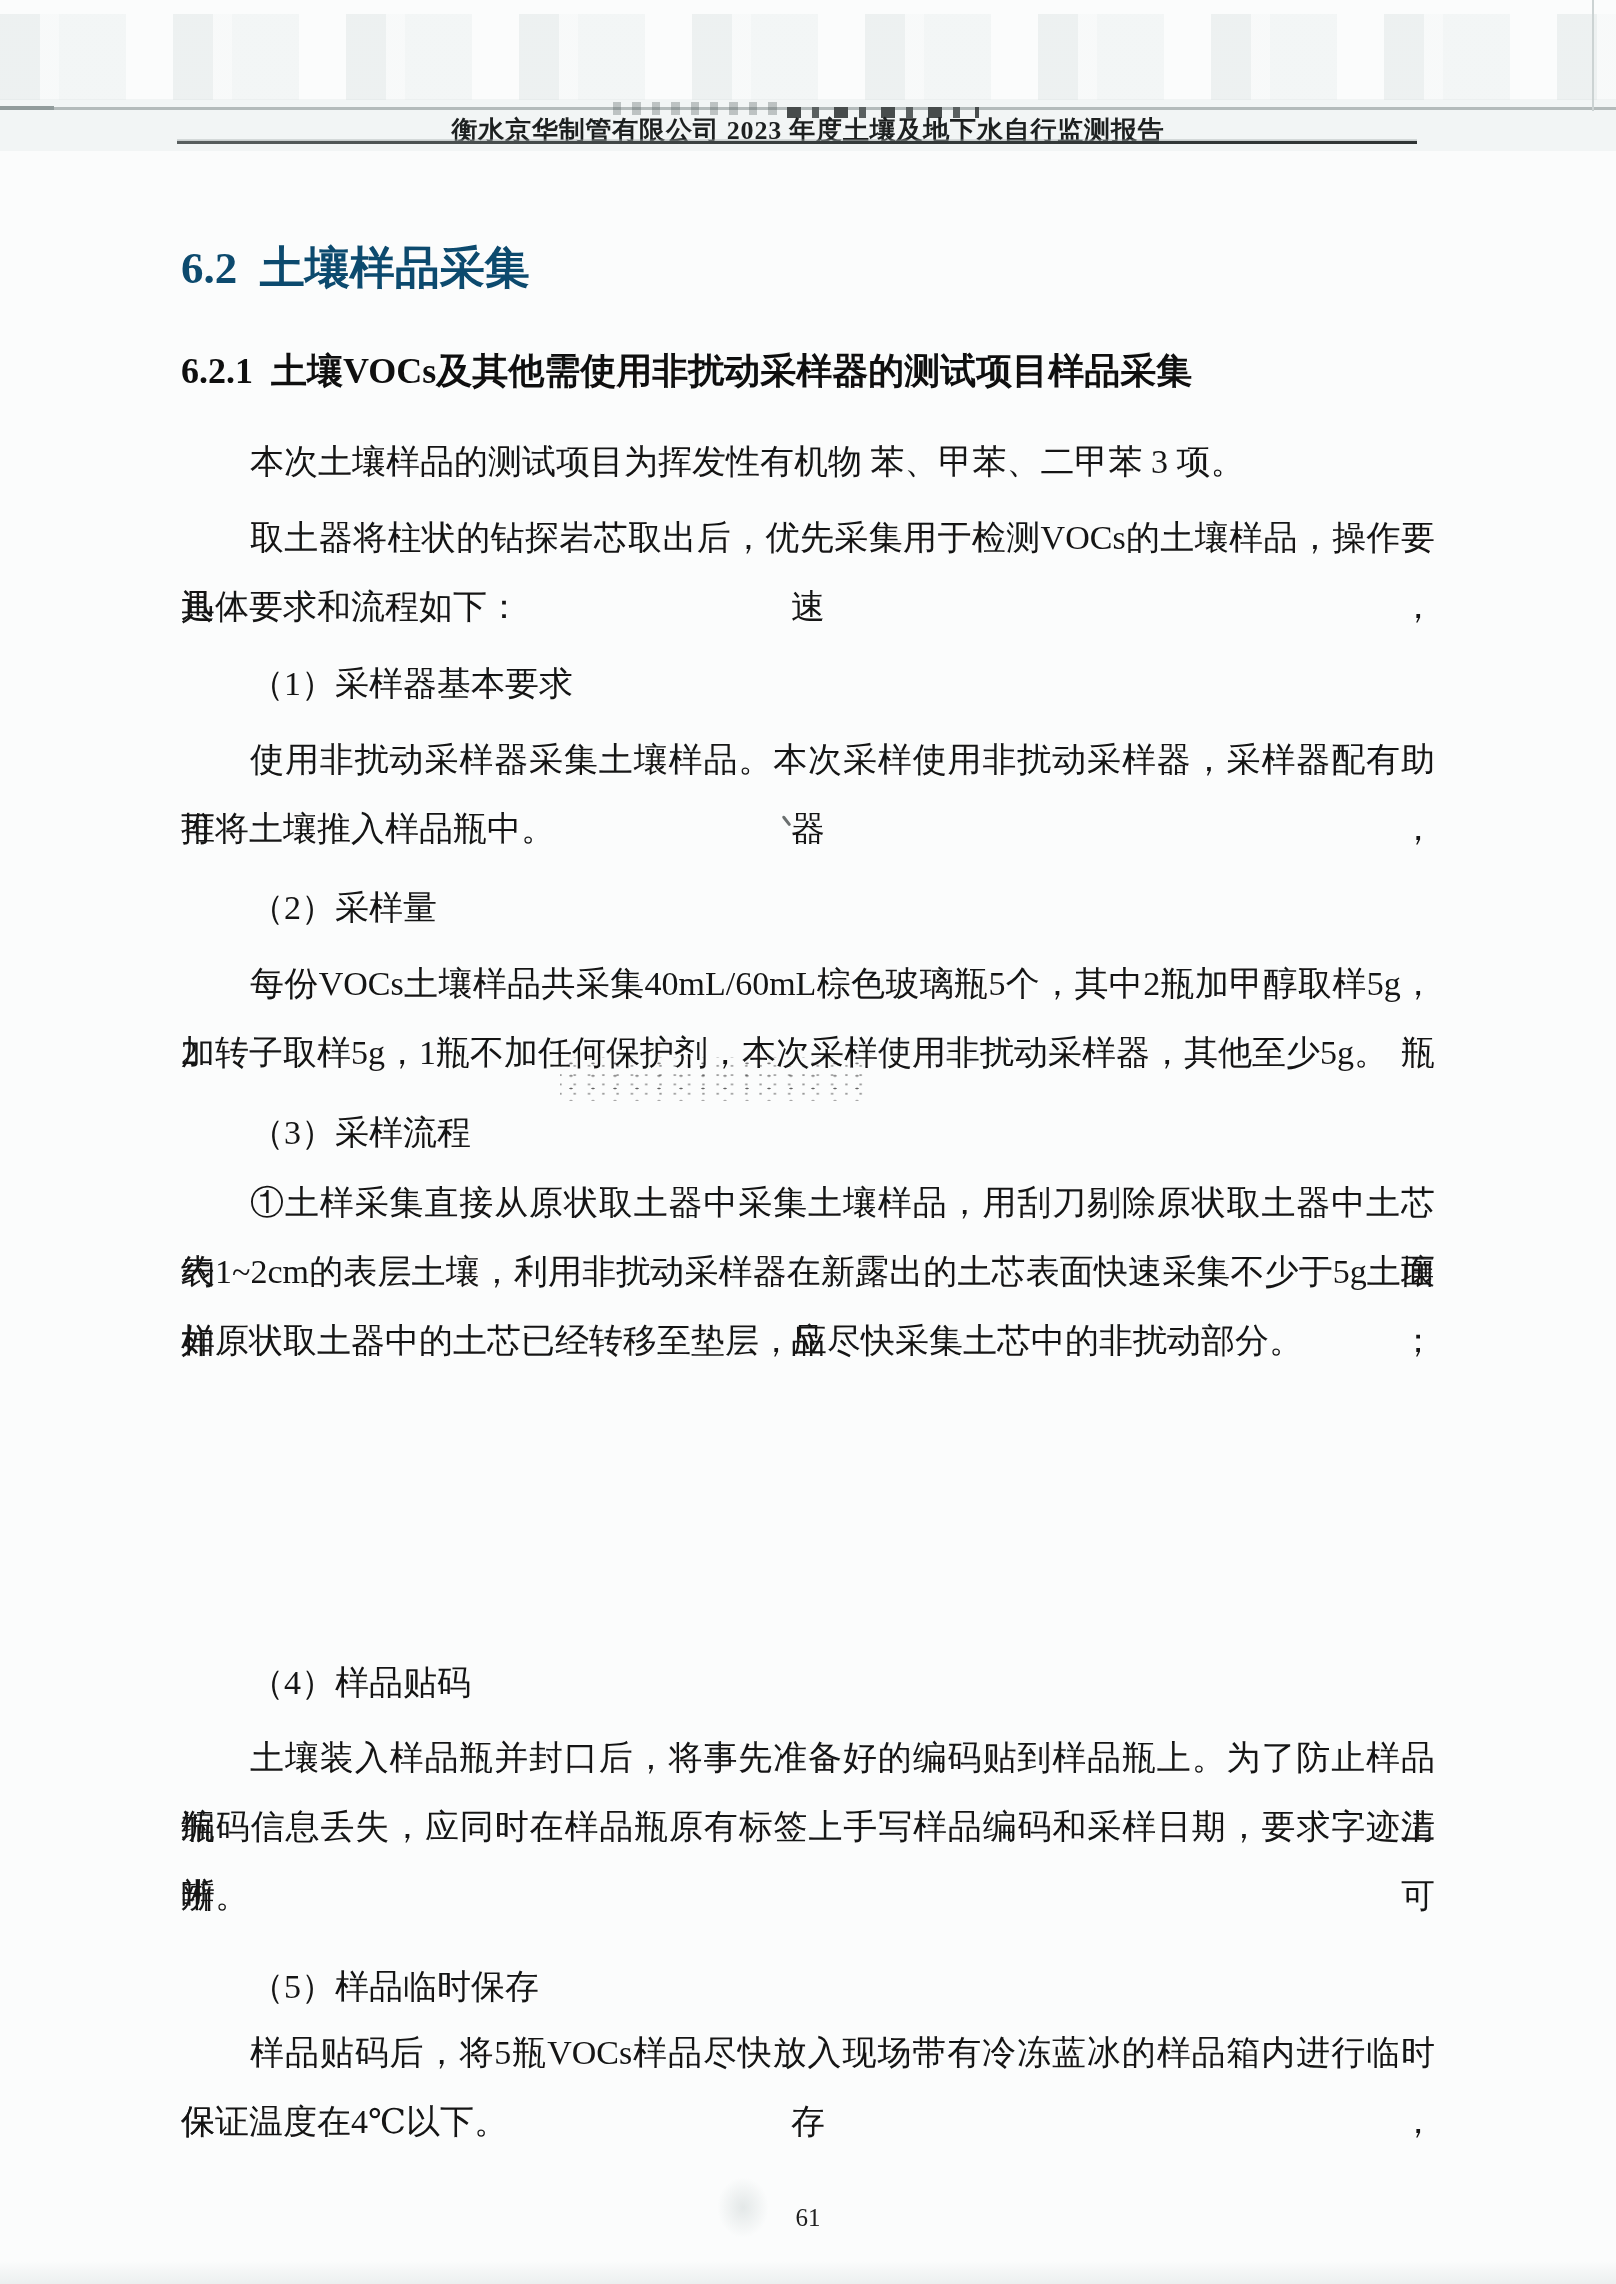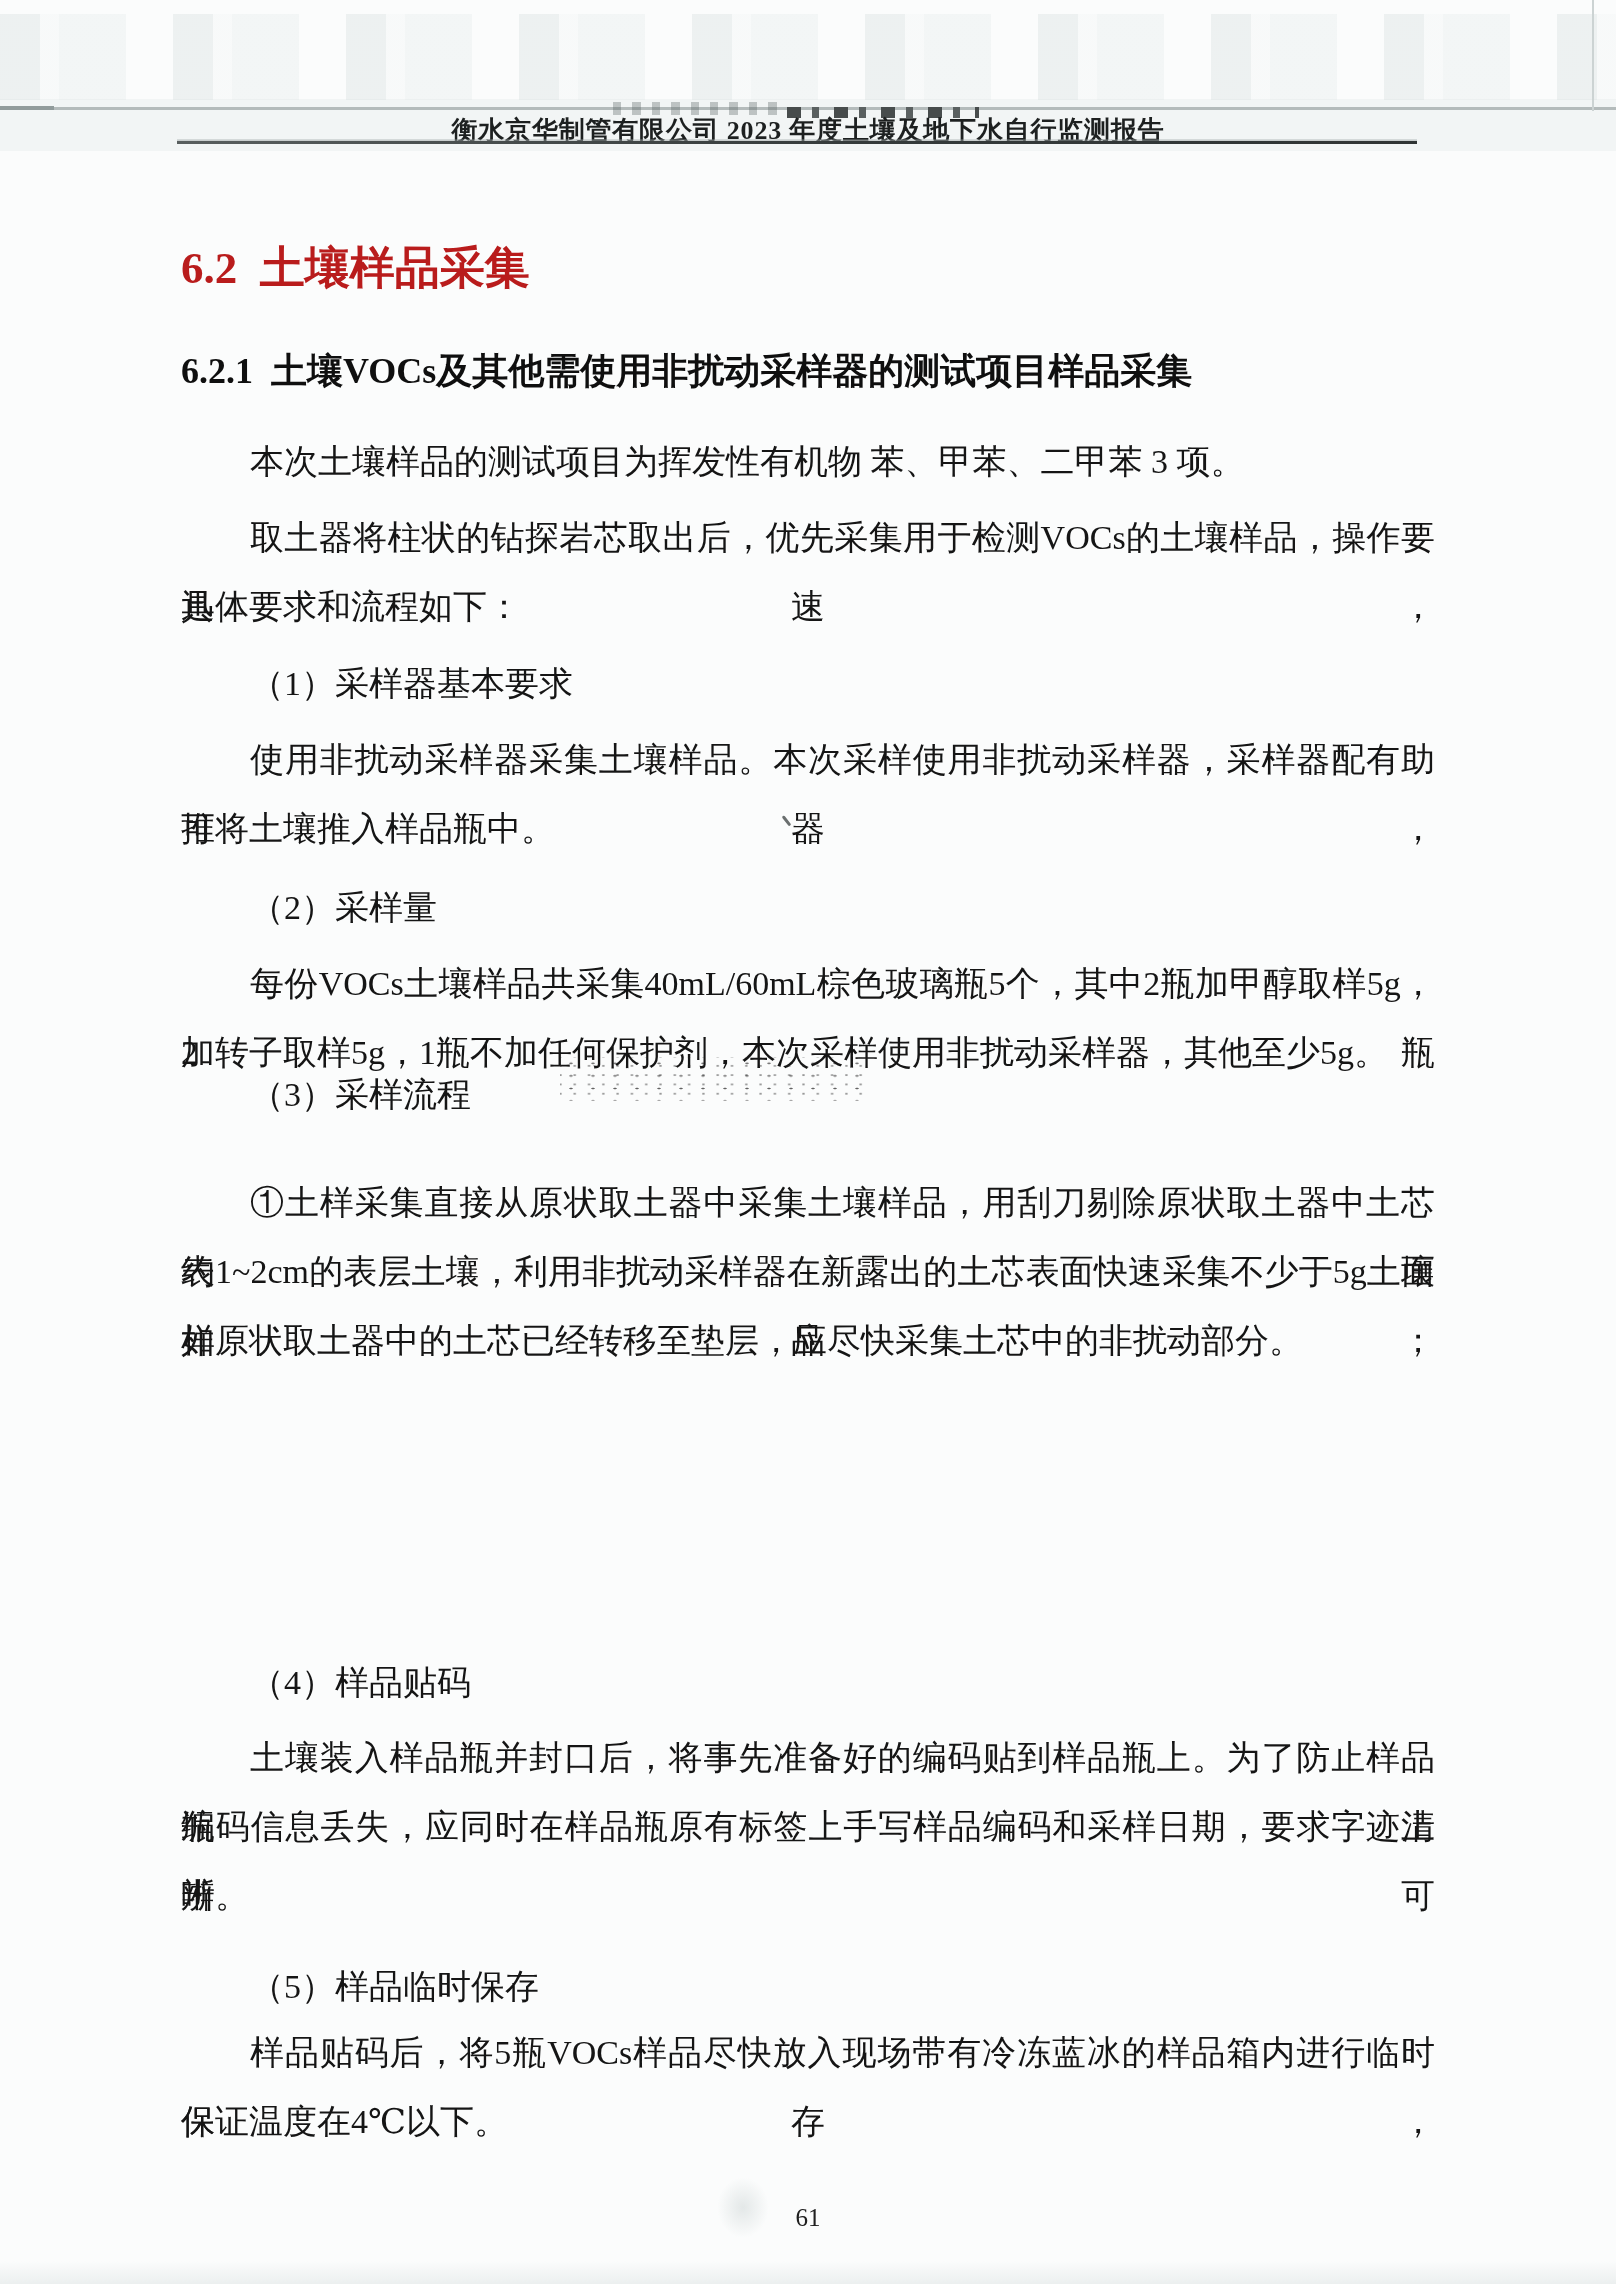--- a/index.html
+++ b/index.html
@@ -83,21 +83,21 @@
     background:linear-gradient(rgba(205,215,215,0), rgba(196,206,206,.28));
   }
   
   .header-title{
     position:absolute;left:0;top:114px;width:1616px;
     text-align:center;font-size:26px;line-height:34px;font-weight:600;
     color:#1d2020;letter-spacing:0.8px;white-space:pre;
   }
   .h1{
     position:absolute;left:181px;top:241px;margin:0;
-    font-size:45px;line-height:54px;font-weight:700;color:#b91c1c;white-space:pre;
+    font-size:45px;line-height:54px;font-weight:700;color:#0c4a6e;white-space:pre;
   }
   .h2{
     position:absolute;left:181px;top:348px;margin:0;
     font-size:36px;line-height:47px;font-weight:700;color:#0f0f0f;white-space:pre;
   }
   .para{
     position:absolute;left:181px;width:1254px;
     font-size:34px;color:#151515;
   }
   .ln{height:69px;line-height:69px;}
@@ -150,21 +150,21 @@
     <div class="ln fl l">（2）采样量</div>
   </div>
 
   <div class="para" style="top:949px">
     <div class="ln fl j">每份VOCs土壤样品共采集40mL/60mL棕色玻璃瓶5个，其中2瓶加甲醇取样5g，2瓶</div>
     <div class="ln l">加转子取样5g，1瓶不加任何保护剂，本次采样使用非扰动采样器，其他至少5g。</div>
   </div>
 
   <div class="speckles-1"></div>
 
-  <div class="para" style="top:1060px">
+  <div class="para" style="top:1098px">
     <div class="ln fl l">（3）采样流程</div>
   </div>
 
   <div class="speckles-2"></div>
 
   <div class="para" style="top:1168px">
     <div class="ln fl j">①土样采集直接从原状取土器中采集土壤样品，用刮刀剔除原状取土器中土芯表面</div>
     <div class="ln j">约1~2cm的表层土壤，利用非扰动采样器在新露出的土芯表面快速采集不少于5g土壤样品；</div>
     <div class="ln l">如原状取土器中的土芯已经转移至垫层，应尽快采集土芯中的非扰动部分。</div>
   </div>

